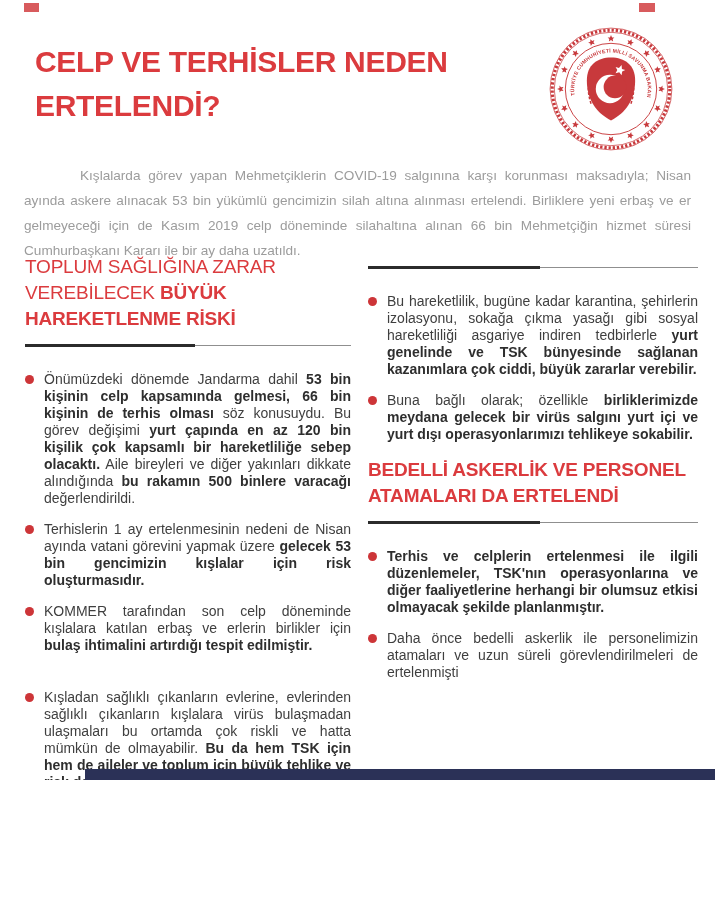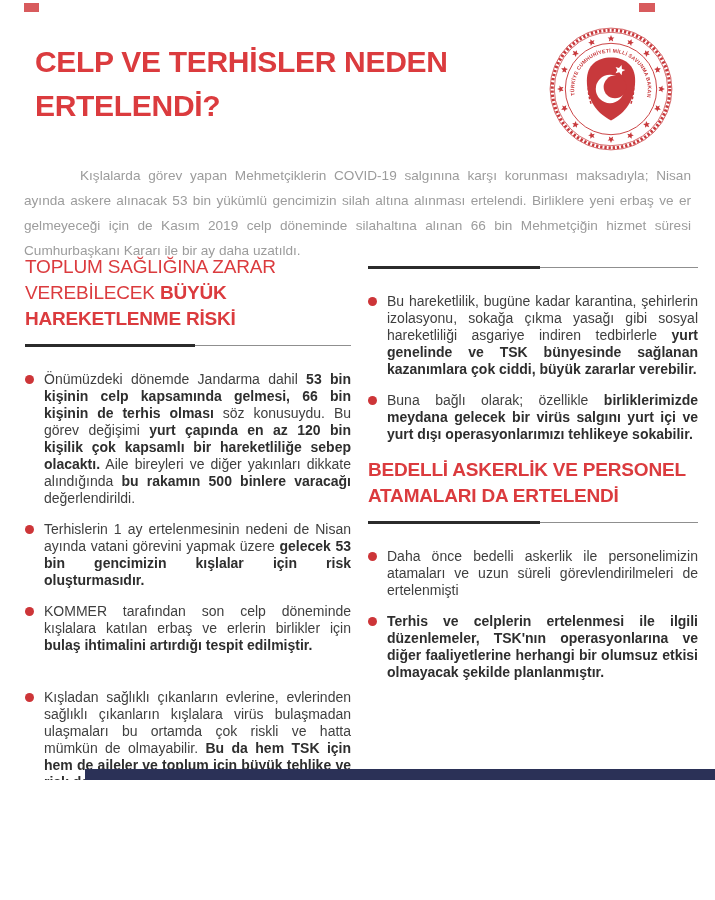--- a/index.html
+++ b/index.html
@@ -169,24 +169,24 @@
       </li>
     </ul>
     <h2 class="sec second"><span class="b">BEDELLİ ASKERLİK VE PERSONEL ATAMALARI DA ERTELENDİ</span></h2>
     <div class="rule">
         <span class="thick"></span>
         <span class="thin"></span>
       </div>
     <ul class="bullets">
       <li>
         <span class="dot"></span>
-        <p><span>Daha önce bedelli askerlik ile personelimizin atamaları ve uzun süreli görevlendirilmeleri de ertelenmişti</span></p>
+        <p><span class="b">Terhis ve celplerin ertelenmesi ile ilgili düzenlemeler, TSK'nın operasyonlarına ve diğer faaliyetlerine herhangi bir olumsuz etkisi olmayacak şekilde planlanmıştır.</span></p>
       </li>
       <li>
         <span class="dot"></span>
-        <p><span class="b">Terhis ve celplerin ertelenmesi ile ilgili düzenlemeler, TSK'nın operasyonlarına ve diğer faaliyetlerine herhangi bir olumsuz etkisi olmayacak şekilde planlanmıştır.</span></p>
+        <p><span>Daha önce bedelli askerlik ile personelimizin atamaları ve uzun süreli görevlendirilmeleri de ertelenmişti</span></p>
       </li>
     </ul>
   </section>
 
   <div class="bottom-bar"></div>
 
 </div>
 
 </body></html>

